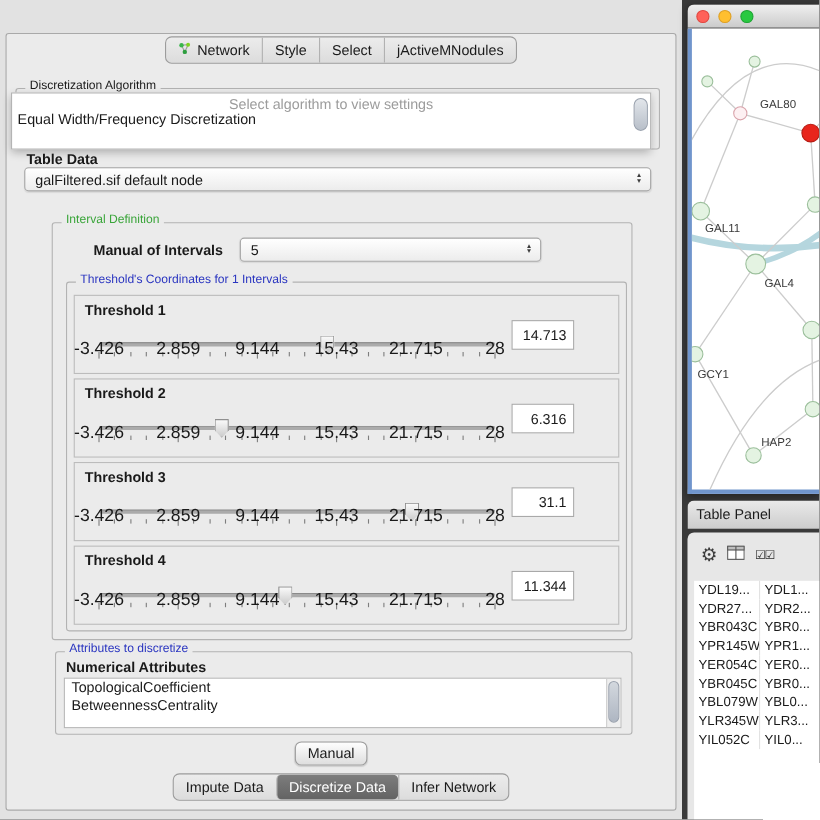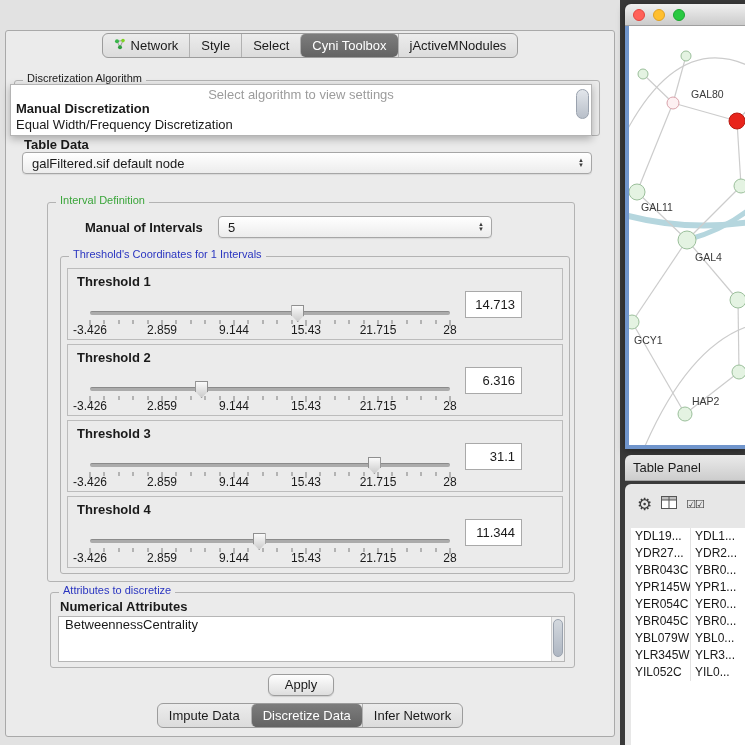--- a/index.html
+++ b/index.html
@@ -42,21 +42,21 @@
 
   
   #threshold-list{position:absolute;left:67px;top:268px;width:496px}
   .threshold-box{position:relative;height:72px;border:1px solid #bcbcbc;background:#ebebeb;margin-bottom:4px}
   .th-label{position:absolute;left:9px;top:5px;font-weight:bold;font-size:13px}
   .th-track{position:absolute;left:22px;right:112px;top:42px;height:4px;background:#ababab;border-top:1px solid #8a8a8a;border-radius:2px}
   .th-thumb{position:absolute;top:-7px;width:13px;height:17px;background:linear-gradient(#fdfdfd,#c9c9c9);box-shadow:inset 0 0 0 1px #8f8f8f;clip-path:polygon(0 0,100% 0,100% 60%,50% 100%,0 60%)}
   .th-ticks{position:absolute;left:22px;right:112px;top:51px;height:7px}
   .tick{position:absolute;width:1px;height:4px;background:#7d7d7d;transform:translateX(-0.5px)}
   .tick.major{height:6px}
-  .th-ticklabels{position:absolute;left:22px;right:112px;top:54px;height:12px;font-size:12px;color:#1a1a1a}
+  .th-ticklabels{position:absolute;left:22px;right:112px;top:40px;height:12px;font-size:16px;color:#1a1a1a}
   .ticklabel{position:absolute;transform:translateX(-50%);white-space:nowrap}
   .th-value{position:absolute;right:40px;top:22px;width:57px;height:27px;background:#fff;border:1px solid #a9a9a9;text-align:right;padding:0 6px;line-height:25px;font-size:13px}
 
   
   .attr-list{position:absolute;left:58px;top:616px;width:507px;height:46px;background:#fff;border:1px solid #b6b6b6;overflow:hidden}
   .attr-item{padding-left:6px;line-height:16px;font-size:13px;white-space:nowrap}
   .attr-scroll{position:absolute;right:0;top:0;bottom:0;width:13px;background:#efefef;border-left:1px solid #cfcfcf}
   .attr-scroll-thumb{position:absolute;left:1px;right:1px;top:2px;height:38px;border-radius:6px;background:linear-gradient(#d3d8de,#aeb6c2);border:1px solid #9aa2ae}
 
   .apply-btn{position:absolute;left:268px;top:674px;width:66px;height:22px;border:1px solid #9c9c9c;border-radius:6px;background:linear-gradient(#fefefe,#dedede);text-align:center;line-height:20px;font-size:13px;box-shadow:0 1px 1px rgba(0,0,0,.12)}
@@ -105,37 +105,33 @@
               <circle cx="6" cy="9.2" r="2" fill="#2e9e3f"></circle>
             </svg></span>
           <span>Network</span>
         </div>
         <div class="seg">
           <span>Style</span>
         </div>
         <div class="seg">
           <span>Select</span>
         </div>
-        <div class="seg sel">
-          <span>Cyni Toolbox</span>
-        </div>
         <div class="seg">
           <span>jActiveMNodules</span>
         </div>
       </div>
   </div>
 
   <div class="group" style="left:14px;top:80px;width:586px;height:56px">
     <span class="gtitle">Discretization Algorithm</span>
   </div>
 
   <div id="algo-popup">
     <div class="algo-placeholder">Select algorithm to view settings</div>
     <div id="algo-items">
-        <div class="algo-item bold">Manual Discretization</div>
         <div class="algo-item">Equal Width/Frequency Discretization</div>
       </div>
     <div class="popup-scroll-thumb"></div>
   </div>
 
   <div class="plain-label" style="left:24px;top:137px">Table Data</div>
 
   <div class="combo" style="left:22px;top:152px;width:570px">
     <span>galFiltered.sif default node</span>
     <span class="arrows">
@@ -335,28 +331,29 @@
         <div class="th-value">11.344</div>
       </div>
     </div>
 
   <div class="group" style="left:50px;top:592px;width:525px;height:76px">
     <span class="gtitle blue">Attributes to discretize</span>
   </div>
   <div class="plain-label" style="left:60px;top:599px">Numerical Attributes</div>
   <div class="attr-list">
     <div id="attr-items">
+        <div class="attr-item">TopologicalCoefficient</div>
         <div class="attr-item">BetweennessCentrality</div>
       </div>
     <div class="attr-scroll">
       <div class="attr-scroll-thumb"></div>
     </div>
   </div>
 
-  <div class="apply-btn">Apply</div>
+  <div class="apply-btn">Manual</div>
 
   <div class="tabstrip-row" id="bottom-tabs-row">
     <div class="tabstrip" id="bottom-tabs">
         <div class="seg">
           <span>Impute Data</span>
         </div>
         <div class="seg sel">
           <span>Discretize Data</span>
         </div>
         <div class="seg">

